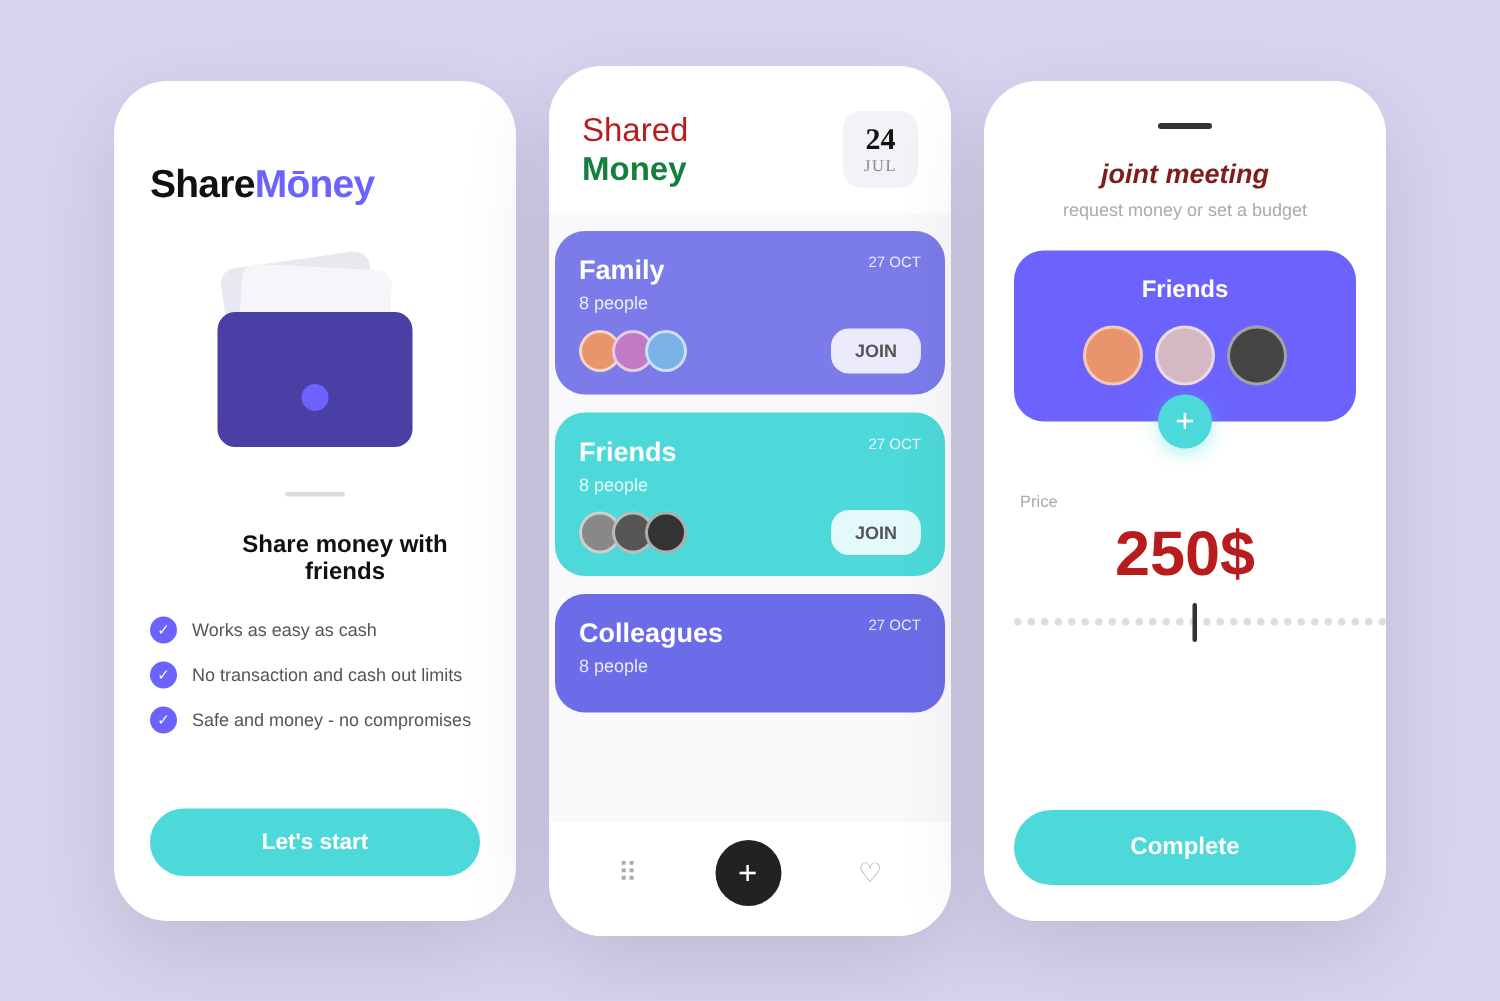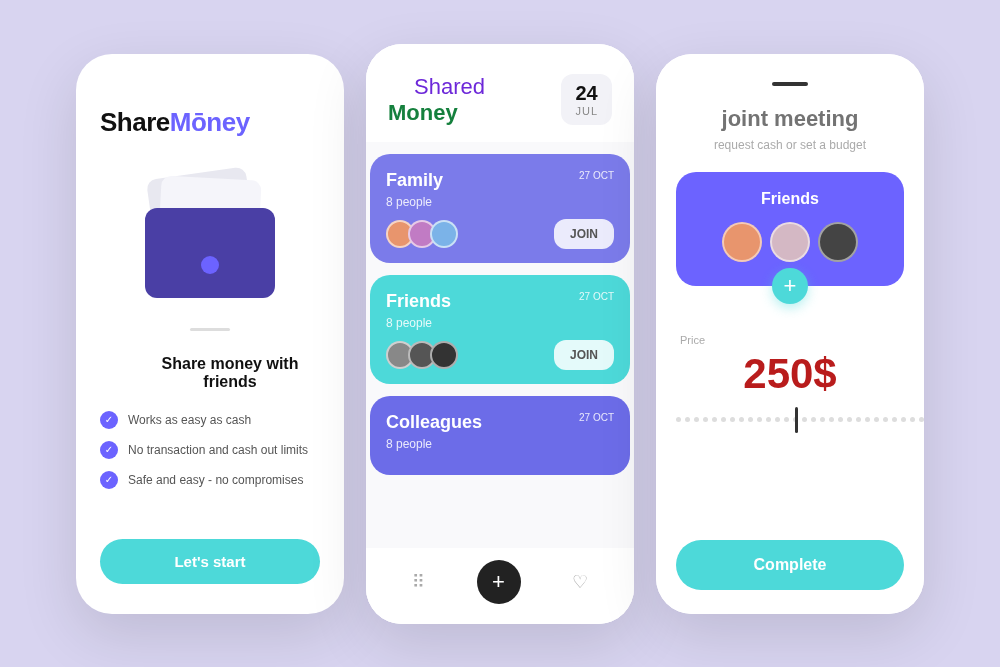--- a/index.html
+++ b/index.html
@@ -167,32 +167,33 @@
       display: flex;
       justify-content: space-between;
       align-items: flex-start;
       padding: 30px 22px 16px;
       background: #fff;
     }
     .screen2-title-block {}
     .screen2-title-top {
       font-size: 22px;
       font-weight: 400;
-      color: #6d28d9;
-      margin-left: 26px;
+      color: #b91c1c;
     }
     .screen2-title-bot {
       font-size: 22px;
       font-weight: 700;
       color: #15803d;
     }
     .date-badge {
       background: #f2f2f7;
       border-radius: 12px;
       padding: 8px 14px;
+      text-align: center;
+      font-family: Liberation Serif, serif;
     }
     .date-day {
       font-size: 20px;
       font-weight: 700;
       color: #111;
     }
     .date-month {
       font-size: 11px;
       color: #888;
       font-weight: 500;
@@ -309,24 +310,25 @@
       background: #fff;
     }
     .screen3-line {
       width: 36px;
       height: 4px;
       background: #333;
       border-radius: 2px;
       margin-bottom: 20px;
     }
     .screen3-title {
-      font-size: 22px;
-      font-weight: 700;
-      color: #737373;
+      font-size: 18px;
+      font-weight: 700;
+      color: #7f1d1d;
       margin-bottom: 6px;
+      font-style: italic;
     }
     .screen3-subtitle {
       font-size: 12px;
       color: #aaa;
       margin-bottom: 20px;
       text-align: center;
     }
     .friends-card {
       width: 100%;
       background: #6c63ff;
@@ -466,21 +468,21 @@
         <li class="feature-item">
           <span class="check-icon">✓</span>
           <span>Works as easy as cash</span>
         </li>
         <li class="feature-item">
           <span class="check-icon">✓</span>
           <span>No transaction and cash out limits</span>
         </li>
         <li class="feature-item">
           <span class="check-icon">✓</span>
-          <span>Safe and easy - no compromises</span>
+          <span>Safe and money - no compromises</span>
         </li>
       </ul>
 
       <button class="btn-start">Let's start</button>
 
     </div>
   </div>
 
   <div class="phone phone-2">
     <div class="screen2">
@@ -542,21 +544,21 @@
 
     </div>
   </div>
 
   <div class="phone phone-3">
     <div class="screen3">
 
       <div class="screen3-line"></div>
 
       <p class="screen3-title">joint meeting</p>
-      <p class="screen3-subtitle">request cash or set a budget</p>
+      <p class="screen3-subtitle">request money or set a budget</p>
 
       <div class="friends-card">
         <div class="friends-card-title">Friends</div>
         <div class="friends-avatars">
           <div class="f-avatar fa1"></div>
           <div class="f-avatar fa2"></div>
           <div class="f-avatar fa3"></div>
         </div>
         <div class="add-circle">+</div>
       </div>

